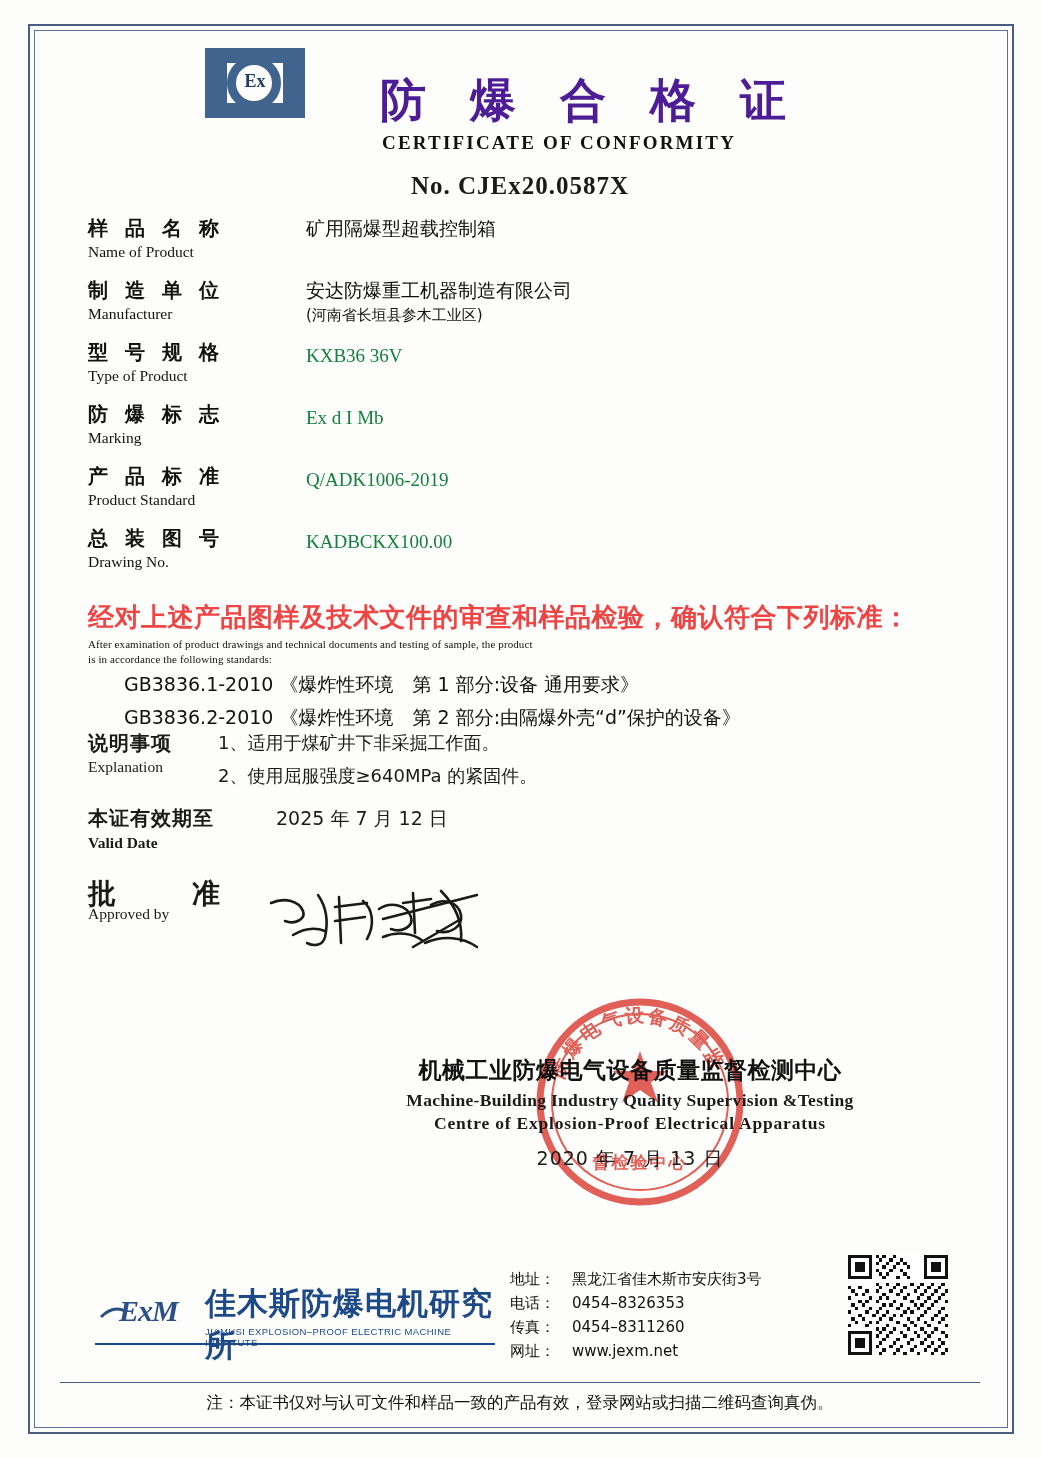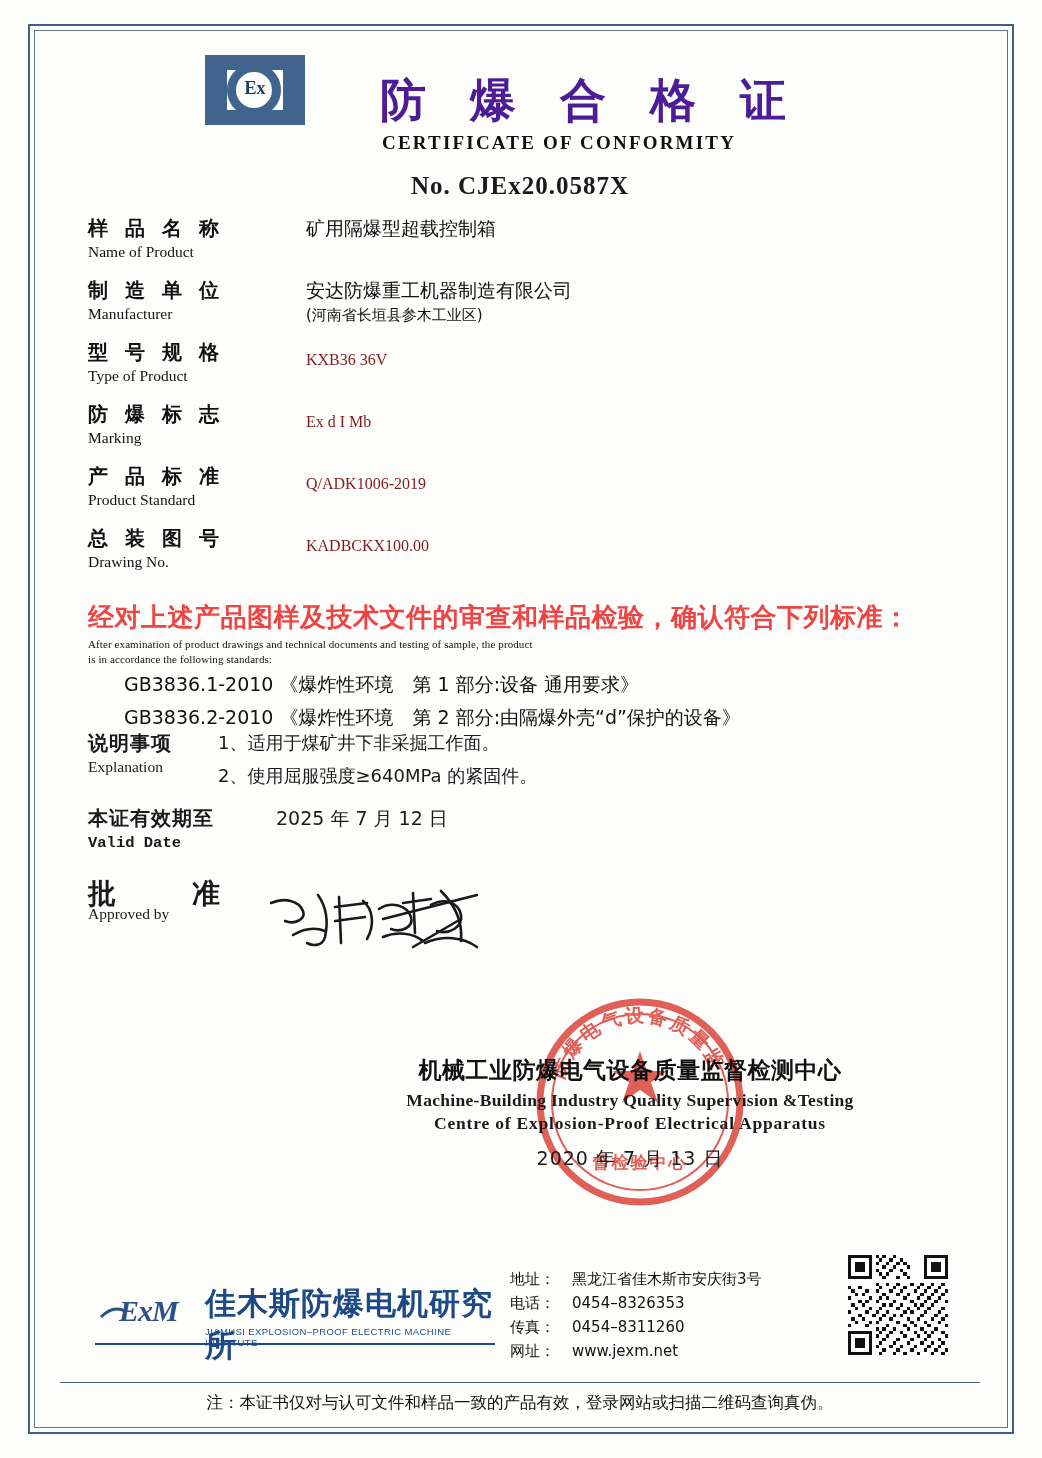--- a/index.html
+++ b/index.html
@@ -45,21 +45,20 @@
     position: absolute;
     left: 60px; top: 42px;
     width: 920px;
     height: 110px;
   }
   .ex-logo {
     position: absolute;
     left: 145px; top: 6px;
     width: 111px;
     height: 70px;
-    margin-top: 7px;
   }
   .ex-logo .bar {
     position: absolute;
     background: #41648f;
   }
   .ex-logo .bar-top { left: 0; top: 0; width: 100px; height: 15px; }
   .ex-logo .bar-bot { left: 0; top: 55px; width: 100px; height: 15px; }
   .ex-logo .bar-mid-l { left: 0; top: 15px; width: 22px; height: 40px; }
   .ex-logo .bar-mid-r { left: 78px; top: 15px; width: 22px; height: 40px; }
   .ex-logo .circle {
@@ -140,24 +139,24 @@
   }
   .f-value {
     position: absolute;
     left: 218px; top: 1px;
     font-size: 19px;
     font-family: "DejaVu Sans", "Liberation Sans", sans-serif;
     color: #111;
   }
   .f-value-en {
     position: absolute;
-    left: 218px; top: 12px;
-    font-size: 16px;
-    font-family: "Liberation Serif", serif;
-    color: #7f1d1d;
+    left: 218px; top: 6px;
+    font-size: 19px;
+    font-family: "Liberation Serif", serif;
+    color: #15803d;
   }
   .f-value-sub {
     position: absolute;
     left: 218px; top: 29px;
     font-size: 15px;
     font-family: "DejaVu Sans", "Liberation Sans", sans-serif;
     color: #111;
   }
   .f-value-wide {
     letter-spacing: 0px;
@@ -237,21 +236,21 @@
     left: 0; top: 0;
     font-size: 20px;
     font-weight: bold;
     font-family: "DejaVu Sans", "Liberation Sans", sans-serif;
     letter-spacing: 1px;
   }
   .v-label-en {
     position: absolute;
     left: 0; top: 29px;
     font-size: 15.5px;
-    font-family: Liberation Mono, monospace;
+    font-family: Liberation Serif, serif;
     font-weight: bold;
   }
   .v-value {
     position: absolute;
     left: 188px; top: 1px;
     font-size: 19px;
     font-family: "DejaVu Sans", "Liberation Sans", sans-serif;
   }
 
   

